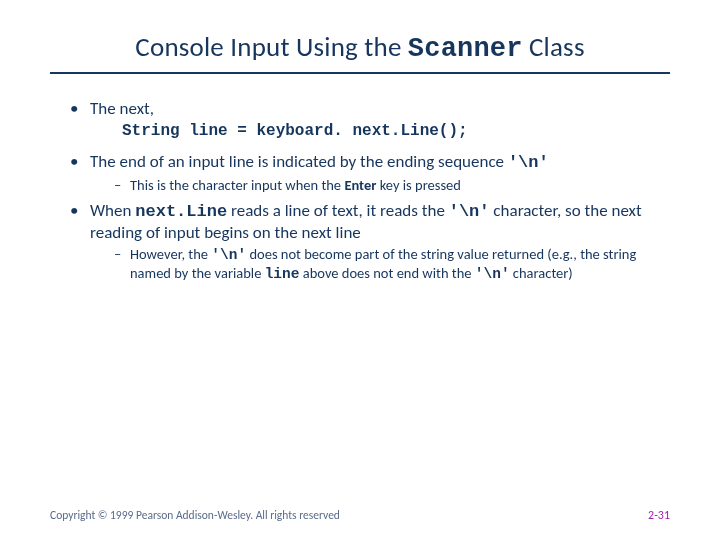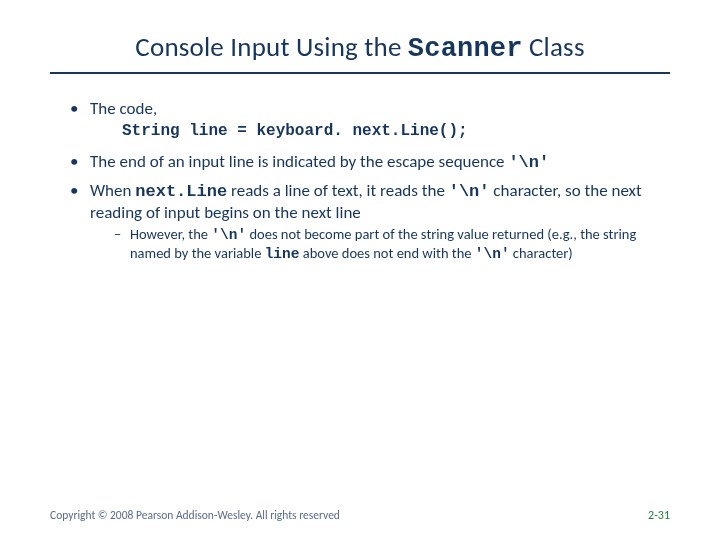--- a/index.html
+++ b/index.html
@@ -81,53 +81,56 @@
     left: 50px;
     bottom: 18px;
     font-size: 11.5px;
     color: #5a6b8c;
   }
   .pagenum {
     position: absolute;
     right: 50px;
     bottom: 18px;
     font-size: 12px;
-    color: #15803d;
+    color: #a21caf;
   }
 </style>
 </head>
 <body>
 
 <div class="slide">
 
   <h1 class="title">
     <span>Console Input Using the </span><span class="mono">Scanner</span><span> Class</span>
   </h1>
 
   <ul class="lvl1">
 
 
     <li>
-      <span>The code,</span>
+      <span>The next,</span>
       <div class="code-line">String line = keyboard. next.Line();</div>
     </li>
 
     <li>
-      <span>The end of an input line is indicated by the escape sequence </span><span class="mono">'\n'</span>
+      <span>The end of an input line is indicated by the ending sequence </span><span class="mono">'\n'</span>
       <ul class="lvl2">
+        <li>
+          <span>This is the character input when the </span><span class="bold">Enter</span><span> key is pressed</span>
+        </li>
       </ul>
     </li>
 
     <li>
       <span>When </span><span class="mono">next.Line</span><span> reads a line of text, it reads the </span><span class="mono">'\n'</span><span> character, so the next reading of input begins on the next line</span>
       <ul class="lvl2">
         <li>
           <span>However, the </span><span class="mono">'\n'</span><span> does not become part of the string value returned (e.g., the string named by the variable </span><span class="mono">line</span><span> above does not end with the </span><span class="mono">'\n'</span><span> character)</span>
         </li>
       </ul>
     </li>
 
   </ul>
 
-  <div class="footer">Copyright © 2008 Pearson Addison-Wesley. All rights reserved</div>
+  <div class="footer">Copyright © 1999 Pearson Addison-Wesley. All rights reserved</div>
   <div class="pagenum">2-31</div>
 
 </div>
 
 </body></html>

